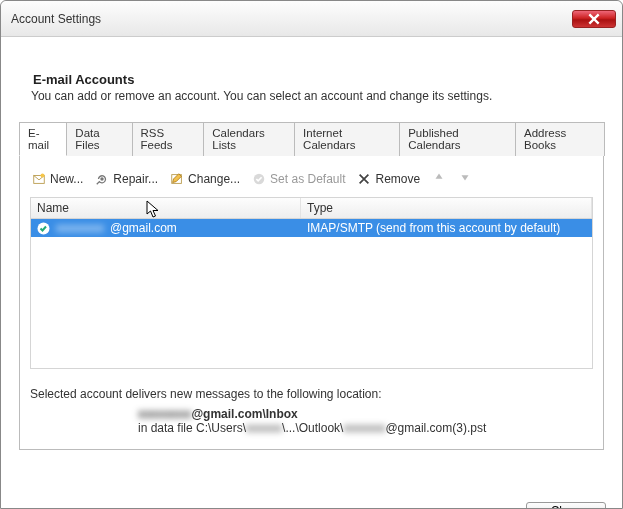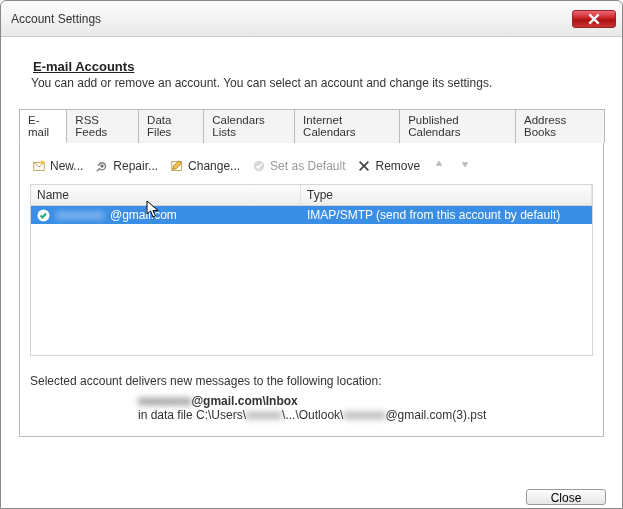--- a/index.html
+++ b/index.html
@@ -29,21 +29,21 @@
     background: linear-gradient(#e67, #c22 45%, #a11 55%, #c33);
     border: 1px solid #922;
     border-radius: 3px;
     display: flex; align-items: center; justify-content: center;
     color: #fff; font-weight: bold; font-size: 12px;
     cursor: pointer;
   }
   .content {
     padding: 14px 18px 14px 18px;
   }
-  .heading { font-weight: bold; font-size: 13px; color: #222; margin: 8px 0 2px 14px; text-decoration: underline; }
+  .heading { font-weight: bold; font-size: 13px; color: #222; margin: 21px 0 2px 14px; }
   .subtext { color: #333; margin-left: 12px; font-size: 12px; }
   .tabs {
     display: flex;
     margin-top: 18px;
     border-bottom: 1px solid #bbb;
     font-size: 11.5px;
   }
   .tab {
     padding: 4px 8px 4px 8px;
     border: 1px solid #bbb;
@@ -154,22 +154,22 @@
       </svg>
   </div>
 </div>
 
 <div class="content">
   <div class="heading">E-mail Accounts</div>
   <div class="subtext">You can add or remove an account. You can select an account and change its settings.</div>
 
   <div class="tabs">
     <div class="tab active">E-mail</div>
+    <div class="tab">Data Files</div>
     <div class="tab">RSS Feeds</div>
-    <div class="tab">Data Files</div>
     <div class="tab">Calendars Lists</div>
     <div class="tab">Internet Calendars</div>
     <div class="tab">Published Calendars</div>
     <div class="tab">Address Books</div>
   </div>
 
   <div class="tabpanel">
     <div class="toolbar">
       <div class="tbtn">
         <svg class="icon" viewBox="0 0 16 16">

